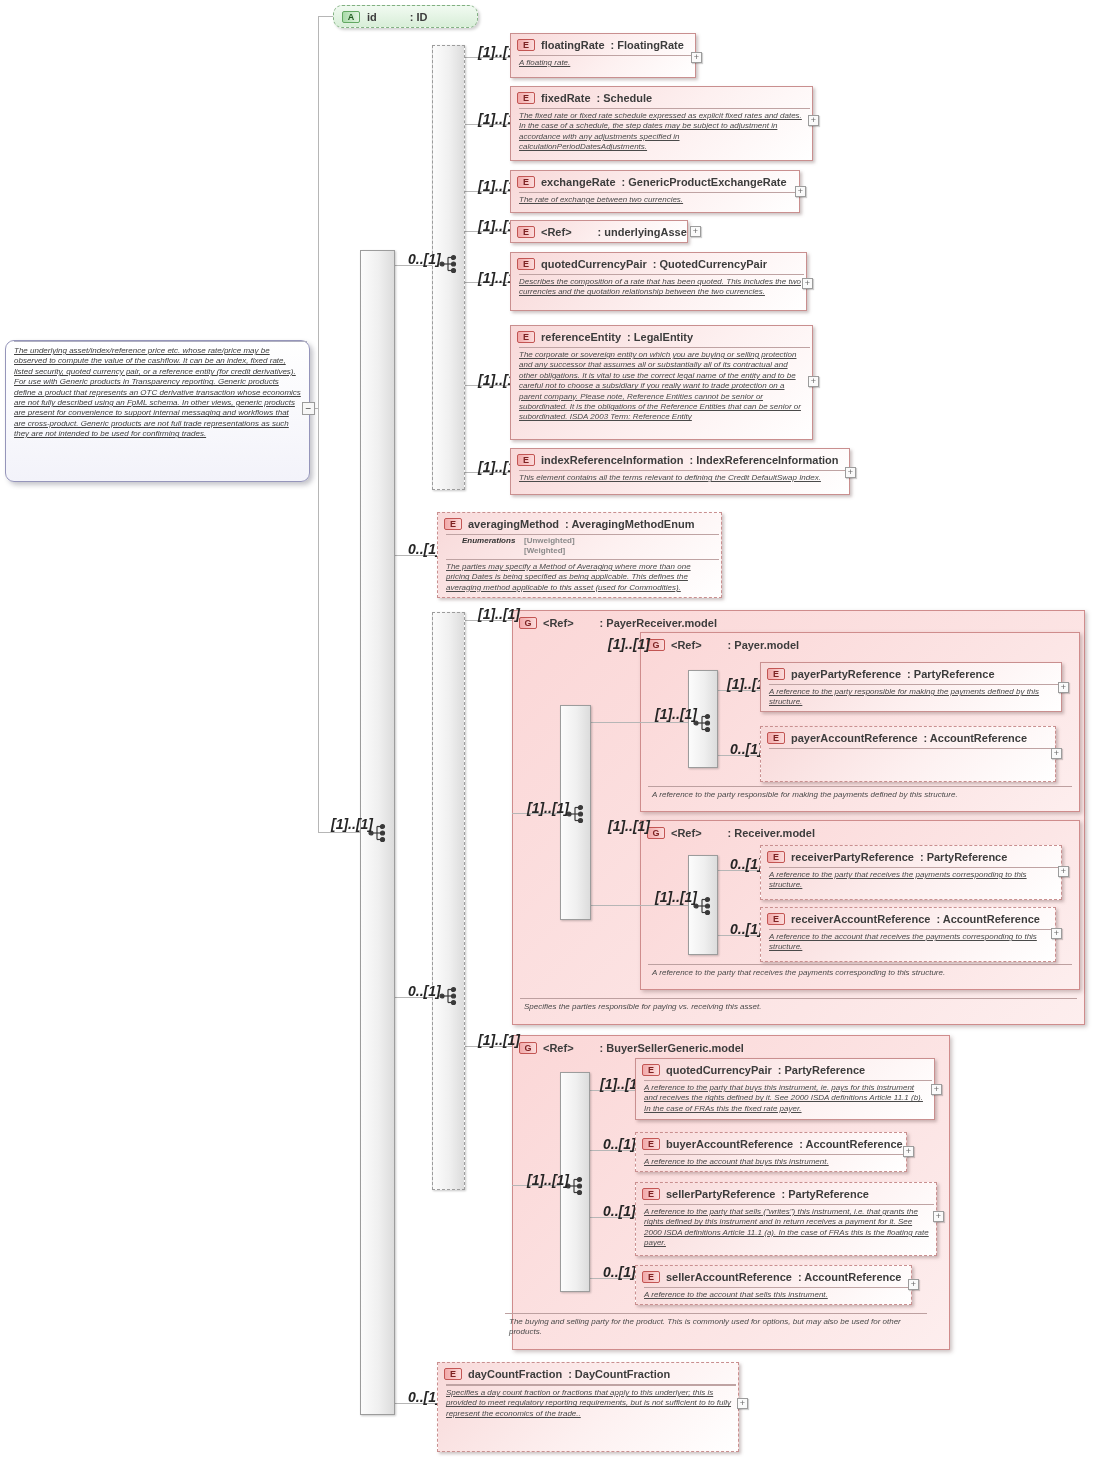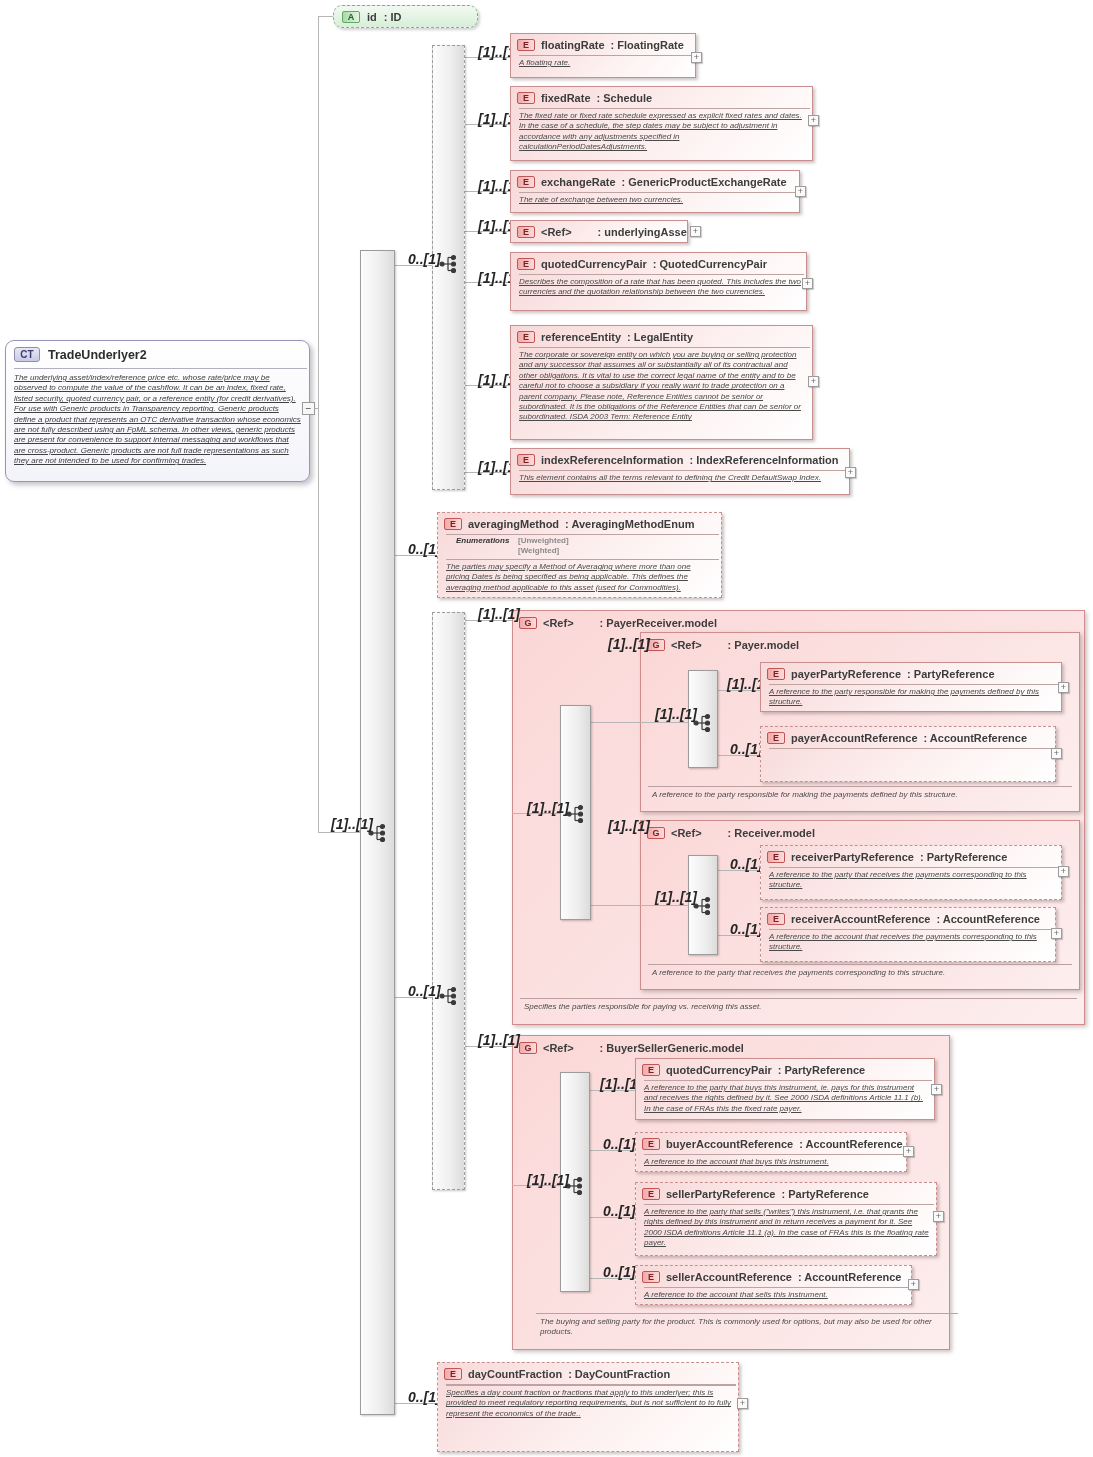--- a/index.html
+++ b/index.html
@@ -23,21 +23,21 @@
   .ebox { position:absolute; border:1px solid #c98f8f;
           background:linear-gradient(135deg,#f8d9d9 0%,#fdf0f0 55%,#ffffff 100%);
           box-shadow:2px 2px 3px rgba(110,80,80,0.35); }
   .ebox.dashed { border-style:dashed; }
   .trow { display:flex; align-items:center; gap:6px; height:21px; padding:0 6px; white-space:nowrap; overflow:hidden; }
   .ename, .etype { font-weight:bold; font-size:11px; color:#3c3c3c; }
   .etype.gap { margin-left:20px; }
   .sep { border-top:1px solid #bfa3a3; margin:0 2px 0 8px; }
   .edesc { font-style:italic; font-size:8px; color:#4a4a4a; line-height:1.3; padding:2px 5px 3px 8px;text-decoration:underline; }
   .facets { padding:1px 0 2px 0; }
-  .facet-row { display:flex; font-size:8px; line-height:1.3; padding:0 6px 0 18px; }
+  .facet-row { display:flex; font-size:8px; line-height:1.3; padding:0 6px 0 24px; }
   .facet-label { font-style:italic; font-weight:bold; color:#333; width:62px; flex:none; }
   .facet-value { color:#8a8a8a;font-weight:bold; }
 
   
   .gbox { position:absolute; border:1px solid #cf8c8c;
           background:linear-gradient(135deg,#fbd7d7 0%,#fce6e6 70%,#fdeeee 100%);
           box-shadow:2px 2px 4px rgba(110,80,80,0.35); }
   .gbox .trow { height:24px; }
 
   
@@ -139,33 +139,29 @@
       <line x1="718" y1="935.5" x2="760" y2="935.5"></line>
       <line x1="512" y1="1185.5" x2="560" y2="1185.5"></line>
       <line x1="590" y1="1090.5" x2="635" y2="1090.5"></line>
       <line x1="590" y1="1150.5" x2="635" y2="1150.5"></line>
       <line x1="590" y1="1217.5" x2="635" y2="1217.5"></line>
       <line x1="590" y1="1278.5" x2="635" y2="1278.5"></line>
     </g>
   </svg>
 
   <div class="ctbox" style="left:5px;top:340px;width:305px;height:142px;">
-    <div class="trow">
-      <span class="badge ct">CT</span>
-      <span class="ct-name">TradeUnderlyer2</span>
-    </div>
     <div class="sep"></div>
     <div class="edesc">The underlying asset/index/reference price etc. whose rate/price may be observed to compute the value of the cashflow. It can be an index, fixed rate, listed security, quoted currency pair, or a reference entity (for credit derivatives). For use with Generic products in Transparency reporting. Generic products define a product that represents an OTC derivative transaction whose economics are not fully described using an FpML schema. In other views, generic products are present for convenience to support internal messaging and workflows that are cross-product. Generic products are not full trade representations as such they are not intended to be used for confirming trades.</div>
   </div>
   <div class="minus" style="left:302px;top:402px;">−</div>
 
   <div class="idbox" style="left:333px;top:5px;width:145px;height:23px;">
     <span class="badge a">A</span>
     <span class="ename">id</span>
-    <span class="etype" style="">: ID</span>
+    <span class="etype" style="margin-left:26px;">: ID</span>
   </div>
 
   <div class="bar" style="left:360px;top:250px;width:35px;height:1165px;">
     <svg class="conn-icon" style="top:572px;" width="20" height="20" viewBox="0 0 20 20">
         <g stroke="#3a3a3a" stroke-width="1.2" fill="#3a3a3a">
           <circle cx="3" cy="10" r="2"></circle>
           <line x1="3" y1="10" x2="9" y2="10"></line>
           <line x1="9" y1="3.5" x2="9" y2="16.5"></line>
           <line x1="9" y1="3.5" x2="13" y2="3.5"></line>
           <line x1="9" y1="10" x2="13" y2="10"></line>
@@ -478,21 +474,21 @@
     <div class="trow">
         <span class="badge e">E</span>
         <span class="ename">sellerAccountReference</span>
         <span class="etype">: AccountReference</span>
       </div>
     <div class="sep"></div>
     <div class="edesc">A reference to the account that sells this instrument.</div>
   </div>
   <div class="plus" style="left:908px;top:1279px;">+</div>
 
-  <div class="gfooter" style="left:536px;top:1313px;width:422px;">The buying and selling party for the product. This is commonly used for options, but may also be used for other products.</div>
+  <div class="gfooter" style="left:505px;top:1313px;width:422px;">The buying and selling party for the product. This is commonly used for options, but may also be used for other products.</div>
 
   <div class="ebox dashed" style="left:437px;top:1362px;width:302px;height:90px;">
     <div class="trow">
         <span class="badge e">E</span>
         <span class="ename">dayCountFraction</span>
         <span class="etype">: DayCountFraction</span>
       </div>
     <div class="sep"></div>
     <div class="sep"></div>
     <div class="edesc">Specifies a day count fraction or fractions that apply to this underlyer; this is provided to meet regulatory reporting requirements, but is not sufficient to to fully represent the economics of the trade..</div>

